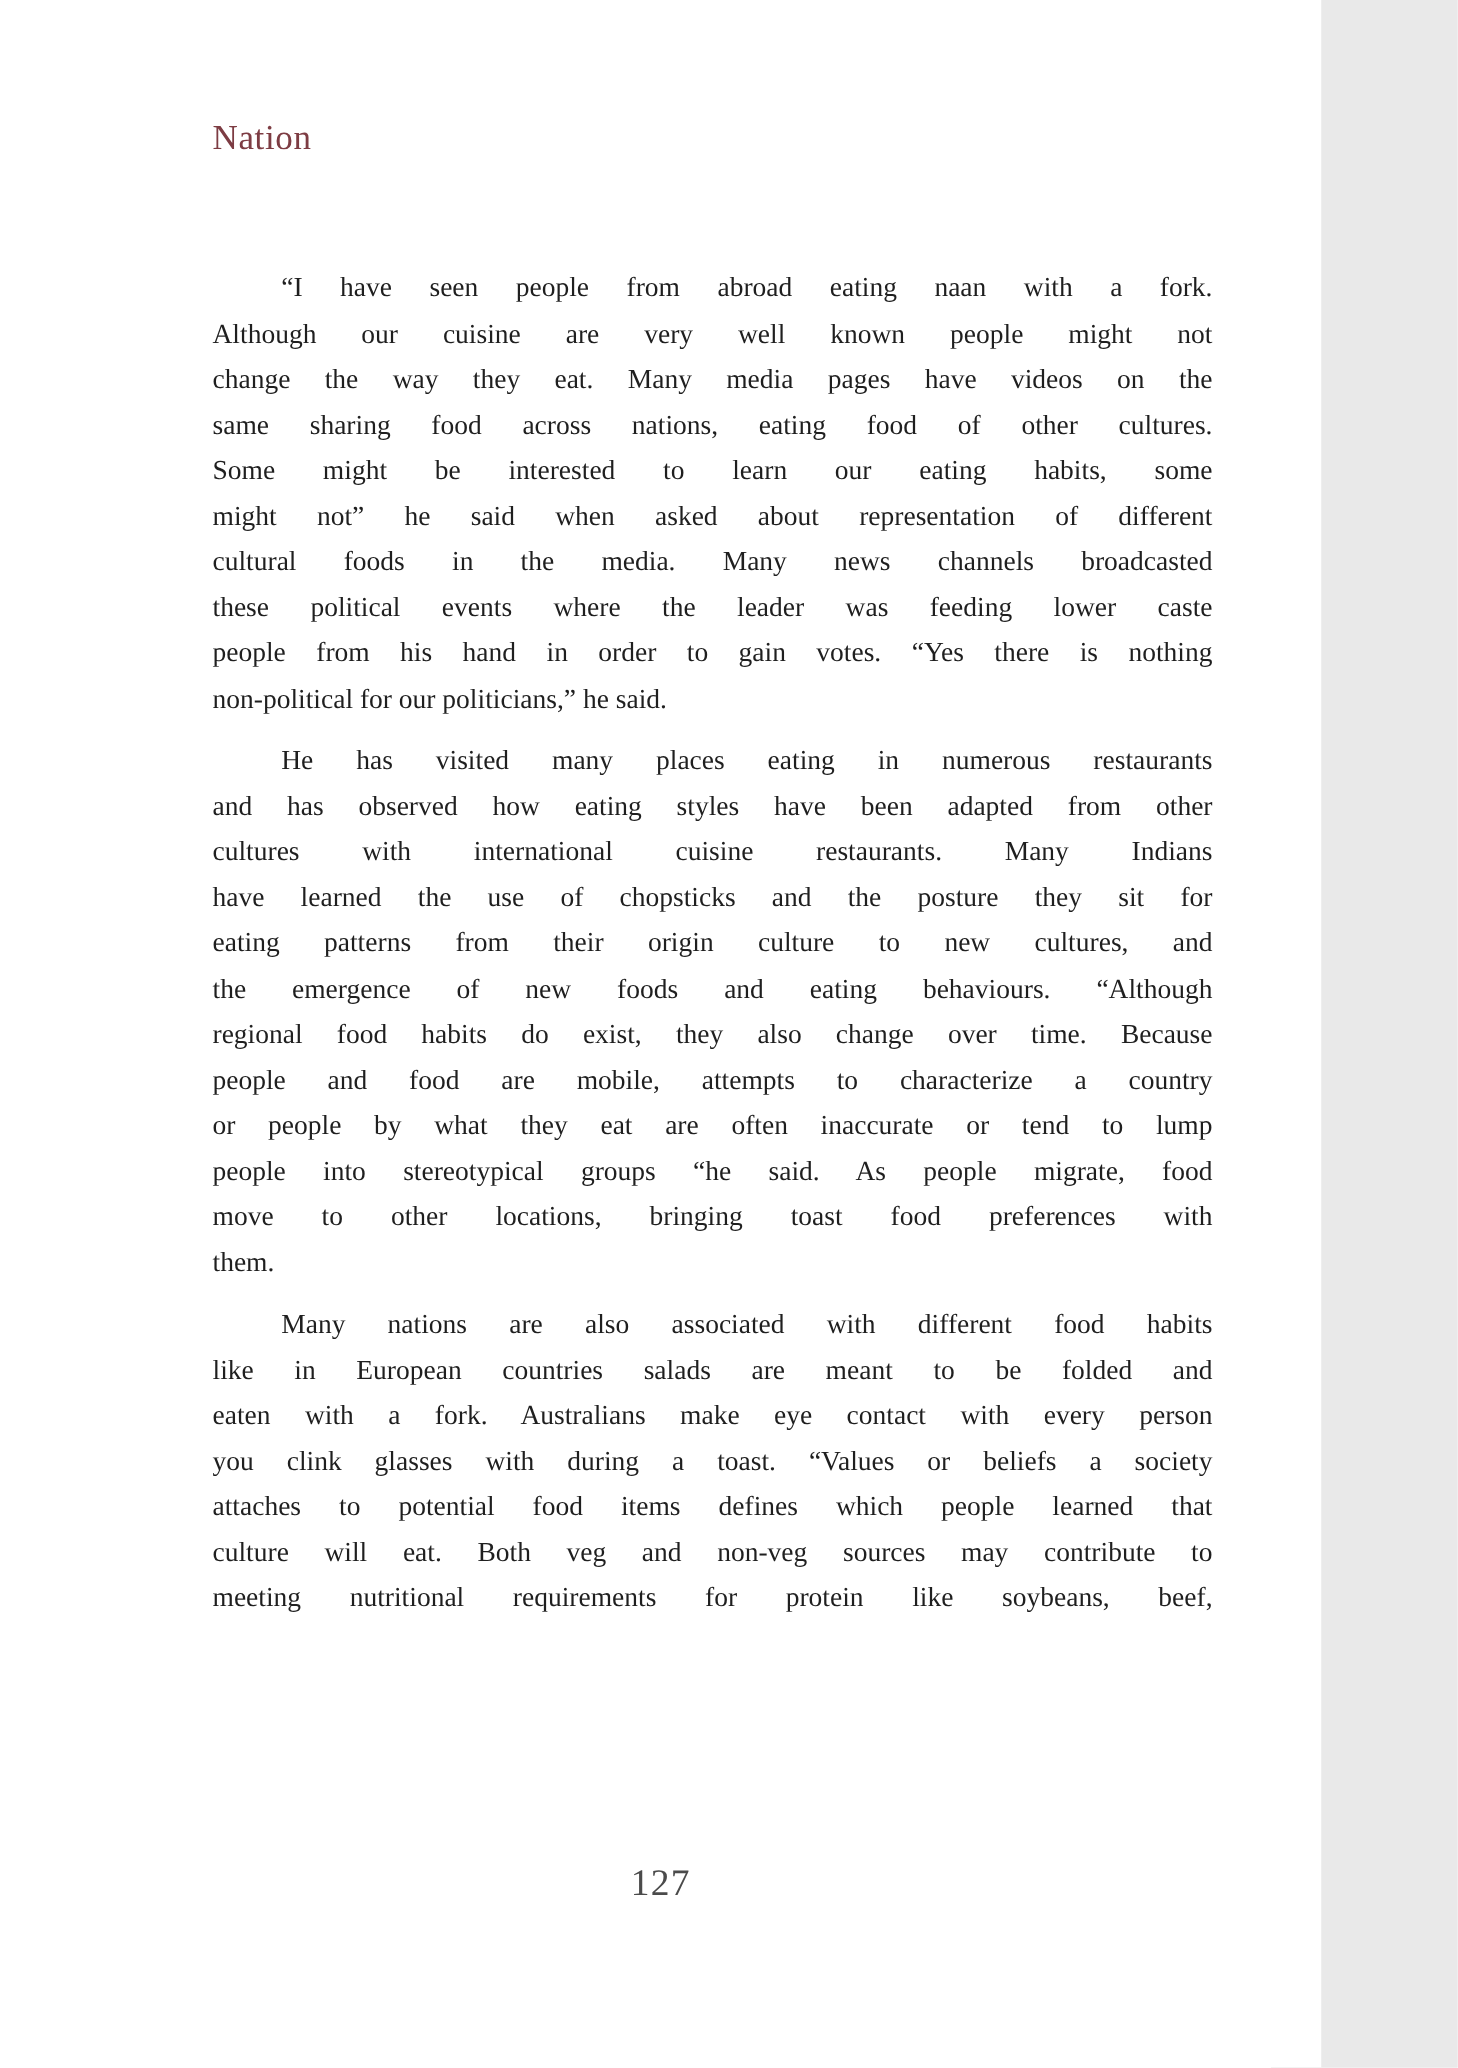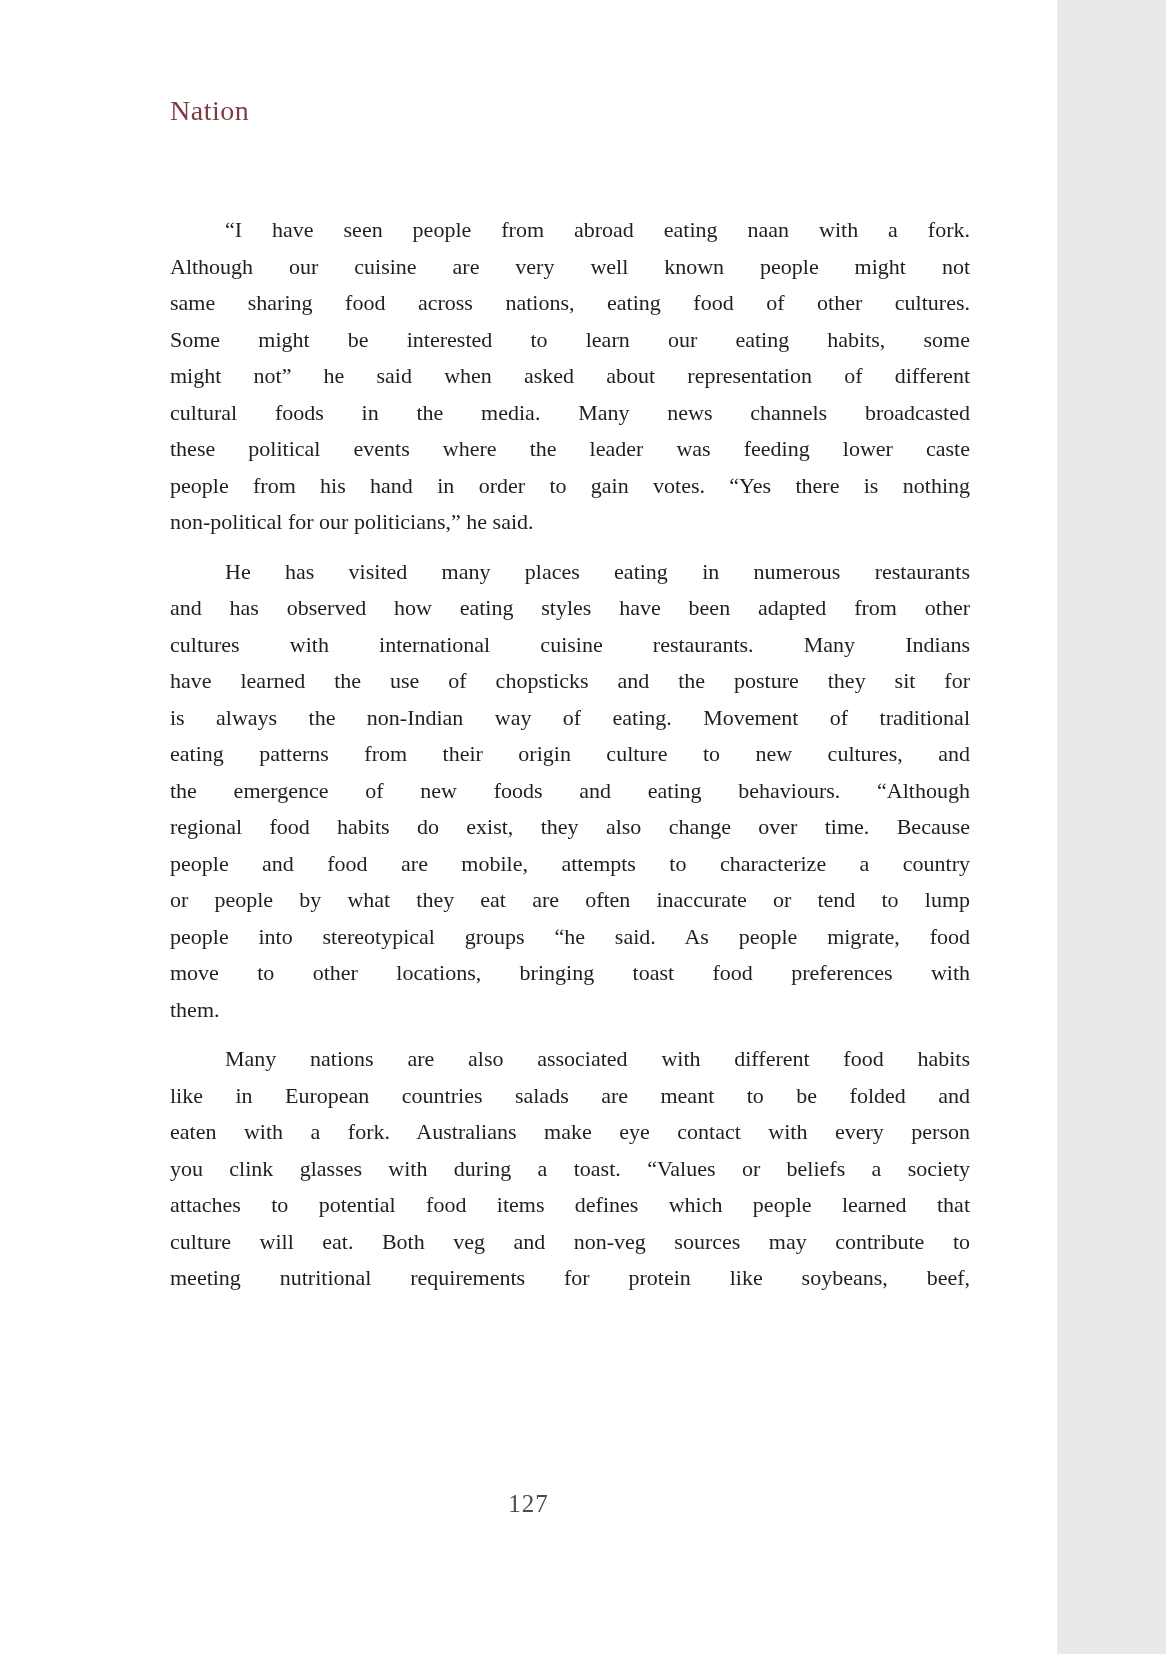--- a/index.html
+++ b/index.html
@@ -44,49 +44,49 @@
     white-space: normal;
   }
   .line.lastline { text-align-last: left; }
   .para .line:first-child { text-indent: 55px; }
   .folio {
     position: absolute;
     left: 0;
     top: 1490px;
     width: 100%;
     text-align: center;
-    font-size: 25px;
+    font-size: 30px;
     color: var(--folio-color);
     letter-spacing: 1px;
   }
 </style>
 </head>
 <body>
 
 <div class="page">
   <div class="running-header">Nation</div>
 
   <div class="text-block">
       <div class="para">
         <div class="line">“I have seen people from abroad eating naan with a fork.</div>
         <div class="line">Although our cuisine are very well known people might not</div>
+        <div class="line">change the way they eat. Many media pages have videos on the</div>
         <div class="line">same sharing food across nations, eating food of other cultures.</div>
         <div class="line">Some might be interested to learn our eating habits, some</div>
         <div class="line">might not” he said when asked about representation of different</div>
         <div class="line">cultural foods in the media. Many news channels broadcasted</div>
         <div class="line">these political events where the leader was feeding lower caste</div>
         <div class="line">people from his hand in order to gain votes. “Yes there is nothing</div>
         <div class="line lastline">non-political for our politicians,” he said.</div>
       </div>
       <div class="para">
         <div class="line">He has visited many places eating in numerous restaurants</div>
         <div class="line">and has observed how eating styles have been adapted from other</div>
         <div class="line">cultures with international cuisine restaurants. Many Indians</div>
         <div class="line">have learned the use of chopsticks and the posture they sit for</div>
-        <div class="line">is always the non-Indian way of eating. Movement of traditional</div>
         <div class="line">eating patterns from their origin culture to new cultures, and</div>
         <div class="line">the emergence of new foods and eating behaviours. “Although</div>
         <div class="line">regional food habits do exist, they also change over time. Because</div>
         <div class="line">people and food are mobile, attempts to characterize a country</div>
         <div class="line">or people by what they eat are often inaccurate or tend to lump</div>
         <div class="line">people into stereotypical groups “he said. As people migrate, food</div>
         <div class="line">move to other locations, bringing toast food preferences with</div>
         <div class="line lastline">them.</div>
       </div>
       <div class="para">

